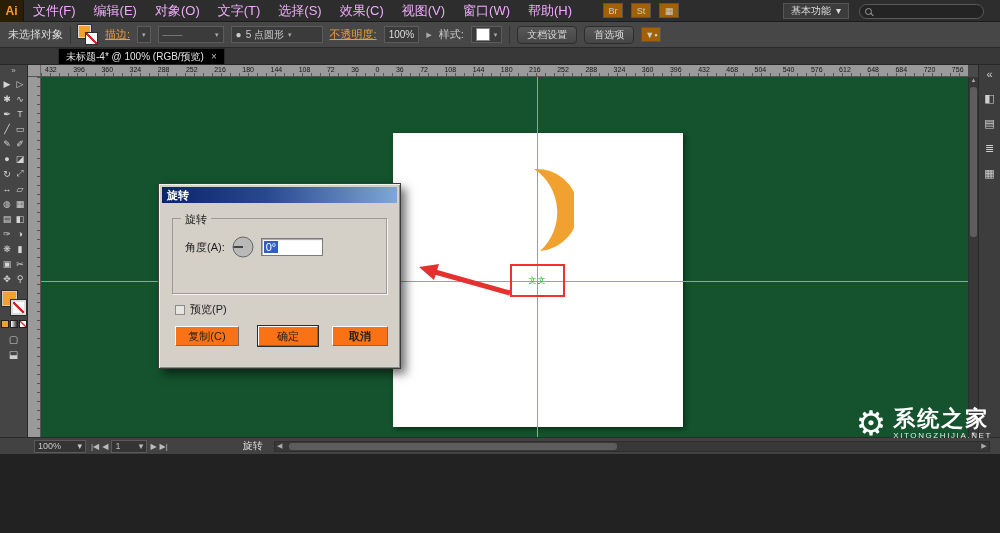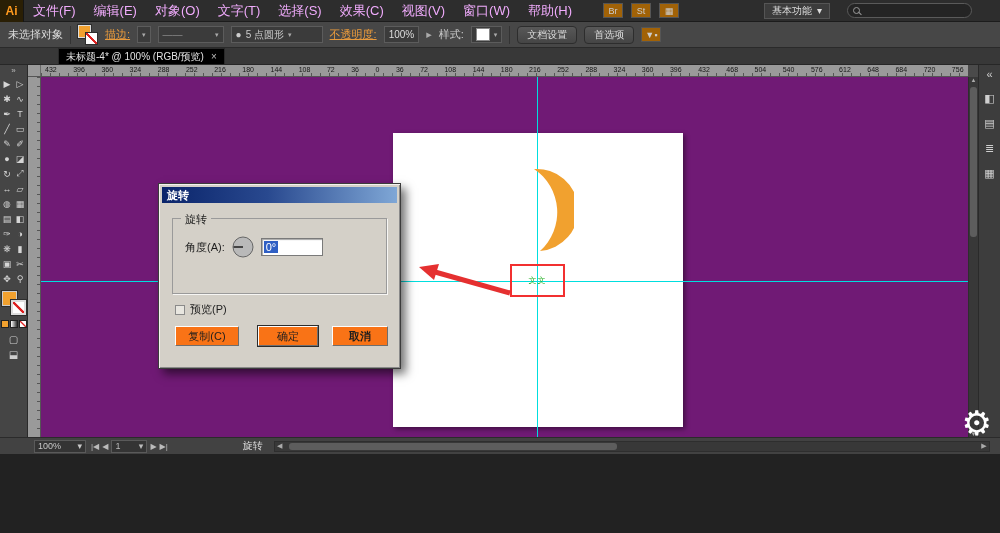--- a/index.html
+++ b/index.html
@@ -7,21 +7,21 @@
   body{font-family:"Liberation Sans","DejaVu Sans",sans-serif;}
   #app{position:relative;width:1000px;height:454px;background:#4a4a4a;overflow:hidden;font-size:11px;color:#ddd;}
 
   
   .menubar{position:absolute;left:0;top:0;width:100%;height:22px;background:#2d2d2d;border-bottom:1px solid #1c1c1c;display:flex;align-items:center;z-index:5;}
   .ai-badge{width:24px;height:22px;background:#2a1f05;color:#ff9a1e;font-weight:bold;font-size:12px;display:flex;align-items:center;justify-content:center;border-right:1px solid #151515;}
   .menu-items{display:flex;}
   .menu-items span{padding:0 9px;font-size:13px;color:#f0abfc;line-height:22px;white-space:nowrap;}
   .mb-icons{display:flex;gap:8px;margin-left:22px;align-items:center;}
   .mb-icon{min-width:20px;height:15px;border:1px solid #555;background:#a16207;color:#ccc;font-size:9px;display:flex;align-items:center;justify-content:center;padding:0 2px;}
-  .mb-right{margin-left:auto;display:flex;align-items:center;gap:17px;padding-right:28px;}
+  .mb-right{margin-left:auto;display:flex;align-items:flex-end;gap:10px;padding-right:16px;}
   .workspace-btn{height:16px;border:1px solid #555;background:#3c3c3c;color:#ddd;font-size:10px;display:flex;align-items:center;gap:5px;padding:0 7px;}
   .searchbox{width:125px;height:15px;border-radius:8px;background:#242424;border:1px solid #5a5a5a;display:flex;align-items:center;padding:0 5px;gap:4px;}
   .mag{width:7px;height:7px;border:1px solid #999;border-radius:50%;position:relative;display:inline-block;}
   .mag i{position:absolute;width:4px;height:1px;background:#999;right:-3px;bottom:-1px;transform:rotate(45deg);}
 
   
   .controlbar{position:absolute;top:22px;left:0;width:100%;height:26px;background:#474747;border-bottom:1px solid #2a2a2a;display:flex;align-items:center;padding:0 8px;gap:7px;font-size:11px;z-index:5;}
   .cb-sep{width:1px;height:18px;background:#333;}
   .swatch-pair{position:relative;width:20px;height:20px;flex:none;}
   .fill-swatch{position:absolute;left:0;top:0;width:13px;height:13px;background:#f1a12f;border:1px solid #ddd;outline:1px solid #2e2e2e;}
@@ -58,21 +58,21 @@
   .tb-stroke{position:absolute;right:0;bottom:0;width:15px;height:15px;border:2px solid #ddd;outline:1px solid #2e2e2e;background:linear-gradient(to top right,#fff 40%,#d22 45%,#d22 55%,#fff 60%);}
   .tb-mini{display:flex;gap:1px;margin-top:5px;}
   .tb-mini span{width:8px;height:8px;border:1px solid #222;display:block;}
   .mini-color{background:#f1a12f;}
   .mini-grad{background:linear-gradient(90deg,#fff,#333);}
   .mini-none{background:linear-gradient(to top right,#fff 38%,#d22 46%,#d22 54%,#fff 62%);}
   .tb-bottom{display:flex;flex-direction:column;gap:4px;margin-top:6px;align-items:center;}
   .tb-bottom span{font-size:10px;color:#cfcfcf;line-height:11px;}
 
   
-  .canvas{position:absolute;left:41px;top:77px;right:32px;bottom:17px;background:#701a75;overflow:hidden;}
+  .canvas{position:absolute;left:41px;top:77px;right:32px;bottom:17px;background:#14532d;overflow:hidden;}
   .artboard{position:absolute;left:352px;top:56px;width:290px;height:294px;background:#fff;box-shadow:2px 2px 5px rgba(0,0,0,.45);}
   .guide-v{position:absolute;left:496px;top:0;bottom:0;width:1px;background:#00dede;}
   .guide-h{position:absolute;top:204px;left:0;right:0;height:1px;background:#00dede;}
   .crescent{position:absolute;left:479px;top:88px;width:54px;height:90px;}
   .sel-rect{position:absolute;left:469px;top:187px;width:55px;height:33px;border:2px solid #f23030;display:flex;align-items:center;justify-content:center;}
   .sel-label{font-size:8px;color:#2bb22b;letter-spacing:1px;}
   .red-arrow{position:absolute;left:372px;top:183px;width:102px;height:42px;}
 
   
   .dialog{position:absolute;left:158px;top:183px;width:243px;height:186px;background:#d4d0c8;border:1px solid #3c3c3c;
@@ -362,15 +362,19 @@
     <span class="sb-tool">旋转</span>
     <span class="hscroll">
       <span class="arrow arrow-l">◀</span>
       <span class="hthumb"></span>
       <span class="arrow arrow-r">▶</span>
     </span>
   </div>
 
   <div class="watermark">
     <span class="wm-gear">⚙</span>
+    <span class="wm-text">
+      <span class="wm-name">系统之家</span>
+      <span class="wm-domain">XITONGZHIJIA.NET</span>
+    </span>
   </div>
 
 </div>
 
 </body></html>

